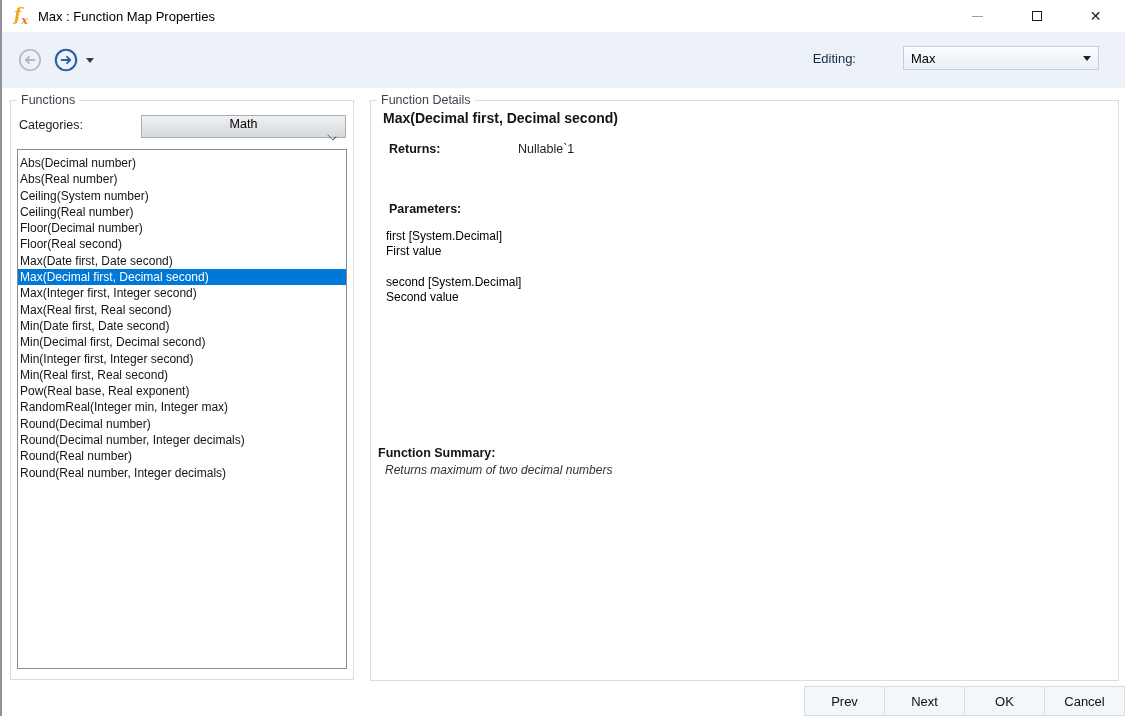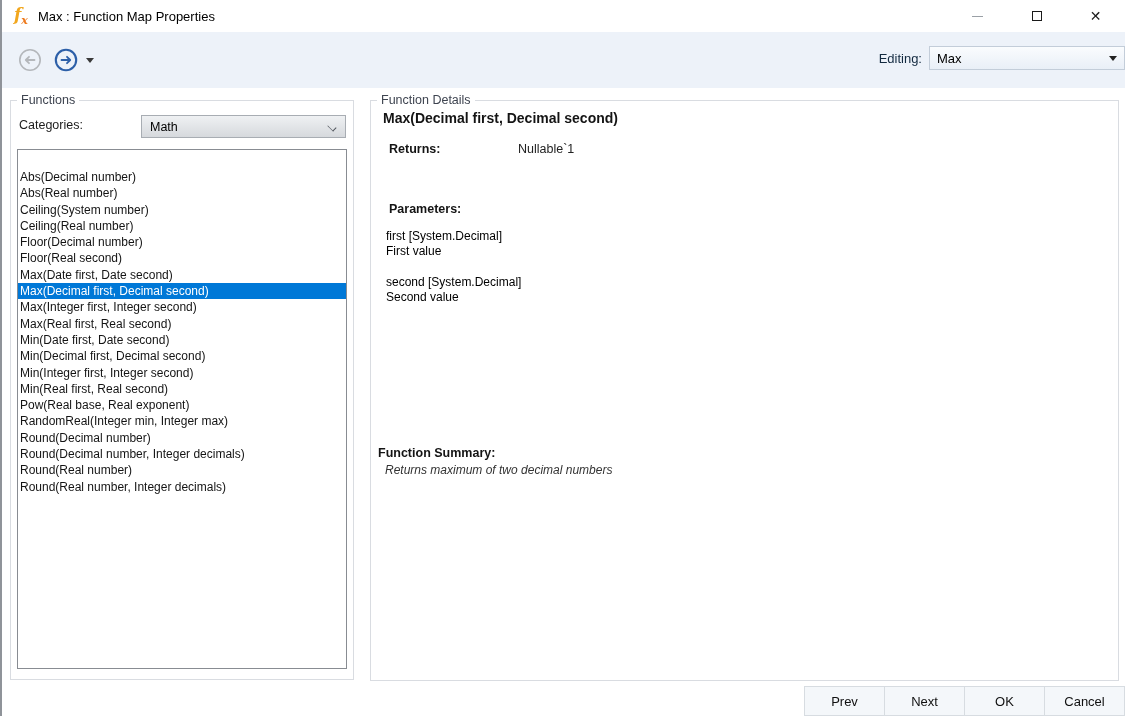--- a/index.html
+++ b/index.html
@@ -22,48 +22,48 @@
   .close-glyph { font-size:14px; color:#1a1a1a; line-height:1; }
 
   
   .toolbar { position:absolute; left:0; top:32px; right:0; height:56px; background:#edf2f9; }
   .nav-btn { position:absolute; top:16px; width:24px; height:24px; }
   .nav-back { left:16px; }
   .nav-forward { left:52px; }
   .nav-caret { position:absolute; left:84px; top:26px; width:0; height:0;
                border-left:4px solid transparent; border-right:4px solid transparent;
                border-top:5px solid #3a3a3a; }
-  .editing-group { position:absolute; right:0; top:14px; display:flex; align-items:center; }
+  .editing-group { position:absolute; right:26px; top:14px; display:flex; align-items:center;gap:40px; }
   .editing-label { font-size:13px; color:#132a40; margin-right:7px; }
   .editing-combo { width:196px; height:24px; display:flex; align-items:center; padding:0 7px;
                    background:linear-gradient(#fafcfe,#e9eff7); border:1px solid #c3cdd9; }
   .editing-value { font-size:13px; color:#000; }
   .combo-caret { margin-left:auto; width:0; height:0;
                  border-left:4px solid transparent; border-right:4px solid transparent;
                  border-top:5px solid #222; }
 
   
   .groupbox { position:absolute; border:1px solid #d9dce1; background:#fff; }
   .gb-label { position:absolute; top:-8px; left:6px; background:#fff; padding:0 4px;
               font-size:12.5px; color:#3e4450; }
   .functions-box { left:8px; top:100px; width:344px; height:580px; }
   .details-box  { left:368px; top:100px; width:749px; height:581px; }
 
   
   .cat-label { position:absolute; left:8px; top:17px; font-size:12.5px; color:#1c1c1c; }
   .cat-combo { position:absolute; left:130px; top:14px; width:205px; height:23px;
                display:flex; align-items:center; padding:1px 8px;
-               background:linear-gradient(#eff1f3,#d6d9dd); border:1px solid #a8adb3; }
+               background:linear-gradient(#eff1f3,#d6d9dd); border:1px solid #a8adb3;flex-direction:column; }
   .cat-value { font-size:12.5px; color:#000; }
   .chevron { margin-left:auto; width:9px; height:9px; position:relative; }
   .chevron::before { content:""; position:absolute; left:0; top:1px; width:7px; height:7px;
                      border-right:1.4px solid #50555c; border-bottom:1.4px solid #50555c;
                      transform:rotate(45deg) scale(1,.62); }
   .listbox { position:absolute; left:6px; top:48px; width:330px; height:520px;
-             background:#fff; border:1px solid #888c92; overflow:hidden; padding-top:19px; }
+             background:#fff; border:1px solid #888c92; overflow:hidden; padding-top:5px; }
   .list-item { height:16.3px; line-height:16.3px; font-size:12px; padding-left:2px;
                white-space:nowrap; color:#141414; }
   .list-item.selected { background:#0078d7; color:#fff; }
 
   
   .signature { position:absolute; left:12px; top:9px; font-size:14px; font-weight:bold; color:#141414; }
   .returns-row { position:absolute; left:18px; top:41px; display:flex; font-size:12.5px;gap:32px; }
   .returns-label { font-weight:bold; color:#141414; width:97px; }
   .returns-value { color:#222; }
   .parameters-label { position:absolute; left:18px; top:101px; font-size:12.5px; font-weight:bold; color:#141414; }

